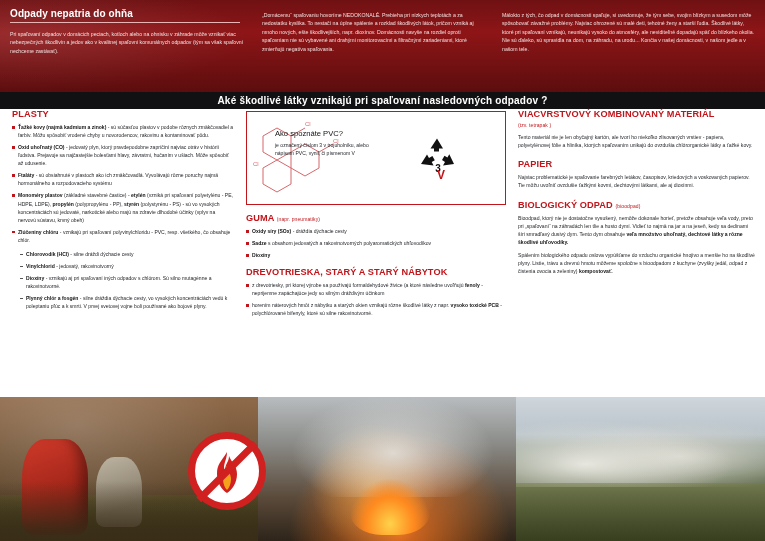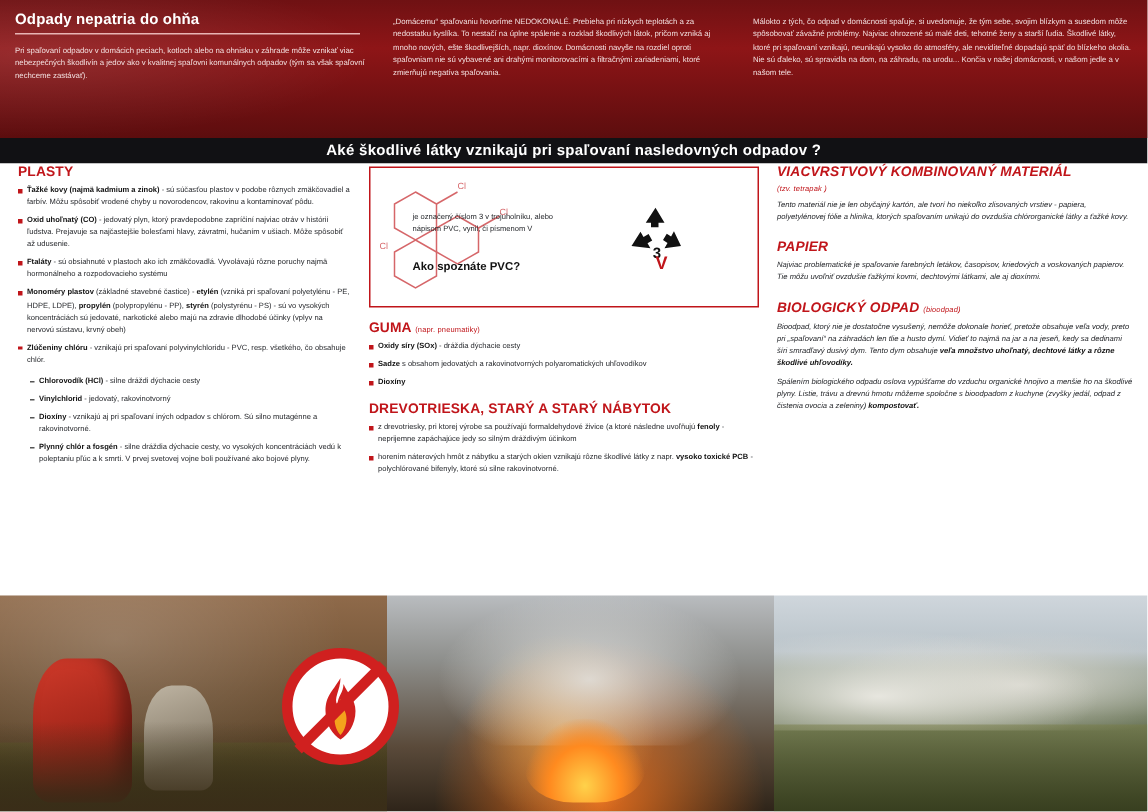--- a/index.html
+++ b/index.html
@@ -49,26 +49,26 @@
     position:absolute;left:0;top:92px;width:765px;height:17px;
     background:#111114;
   }
   .blackbar .txt{
     position:absolute;left:0;top:0;width:765px;height:17px;
     line-height:17px;text-align:center;color:#fff;
     font-size:10px;font-weight:bold;letter-spacing:.2px;
   }
 
   
-  .content{position:absolute;left:0;top:109px;width:765px;height:288px;background:#fff;}
+  .content{position:absolute;left:0;top:109px;width:765px;height:288px;background:#fff;border-radius:28px;}
 
   .col{position:absolute;top:0;}
   .col-a{left:12px;width:222px;}
   .col-b{left:246px;width:258px;}
-  .col-c{left:518px;width:238px;font-style:italic;}
+  .col-c{left:518px;width:238px;}
 
   h2.sec{
     color:#c0151a;font-size:9.2px;font-weight:bold;margin:0 0 4px 0;
     letter-spacing:.1px;
   }
   h2.sec .sub{font-size:5px;font-weight:normal;color:#c0151a;}
   .p{font-size:5.1px;line-height:1.6;margin:0 0 5px 0;color:#25272b;}
   .p b{color:#111;}
 
   ul.b{margin:0 0 6px 0;padding:0;list-style:none;}
@@ -84,21 +84,21 @@
   ul.b li.dash:before{
     content:"";left:0;top:4.2px;width:3.4px;height:1.1px;background:#555;
   }
 
   
   .pvcbox{
     position:relative;margin:2px 0 8px 0;width:258px;height:92px;
     border:1.4px solid #c0151a;background:#fff;overflow:hidden;
   }
   .pvc-title{
-    position:absolute;left:28px;top:17px;font-size:7.6px;font-weight:bold;color:#111;margin-top:44px;
+    position:absolute;left:28px;top:17px;font-size:7.6px;font-weight:normal;color:#111;
   }
   .pvc-text{
     position:absolute;left:28px;top:30px;width:110px;font-size:5.05px;line-height:1.55;color:#25272b;
   }
   .pvc-mol{position:absolute;left:0px;top:2px;opacity:.65;}
   .pvc-recycle{position:absolute;right:44px;top:22px;}
   .pvc-v{
     position:absolute;right:60px;top:56px;font-size:12px;font-weight:bold;color:#c0151a;
   }
 

